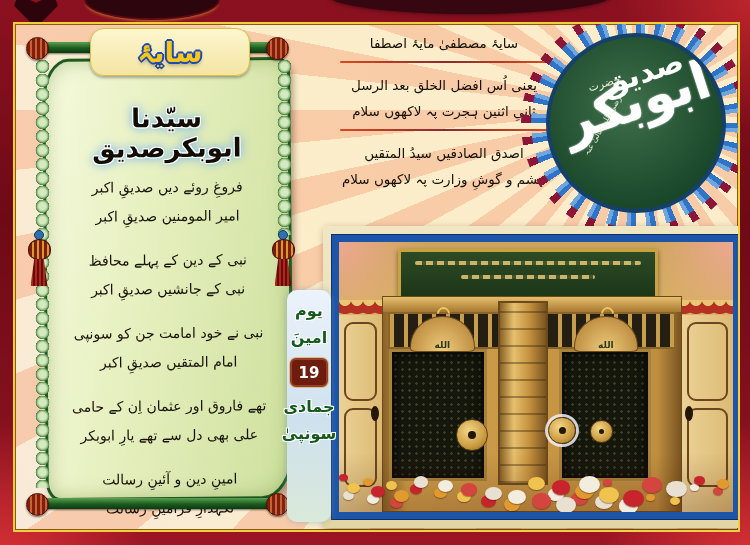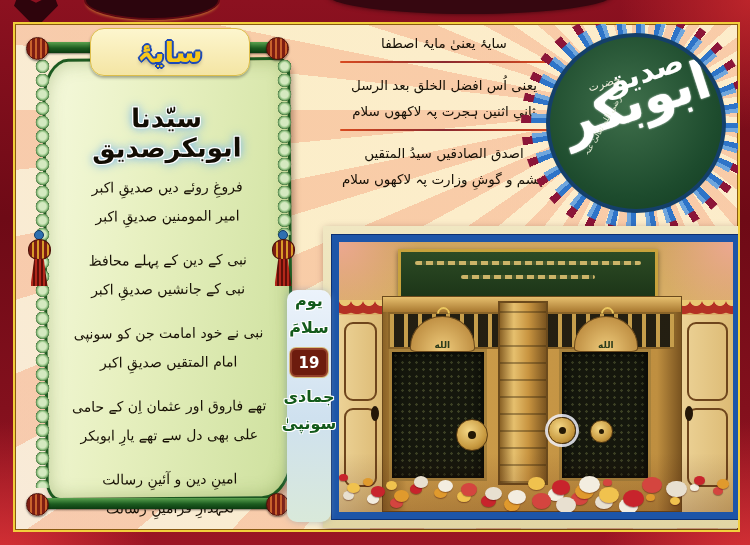--- a/index.html
+++ b/index.html
@@ -112,21 +112,21 @@
     font-size:30px;font-weight:bold;color:#fff;direction:rtl;transform:rotate(-18deg);}
   .m-honorific{position:absolute;left:38px;top:40px;font-size:11px;color:#f2efdf;direction:rtl;transform:rotate(-16deg);}
   .m-blessing{position:absolute;left:18px;top:84px;width:70px;font-size:8px;color:#e6ecd6;
     direction:rtl;text-align:center;transform:rotate(-60deg);line-height:10px;}
   
   .wisal{
     position:absolute;left:272px;top:266px;width:44px;height:232px;
     background:linear-gradient(180deg,#ecf3fb,#cfe1ef 55%,#d9e9da);
     border-radius:10px;box-shadow:0 0 6px rgba(120,150,180,.5);
     display:flex;flex-direction:column;align-items:center;gap:5px;
-    box-sizing:border-box;z-index:4;
+    padding-top:10px;box-sizing:border-box;z-index:4;
   }
   .wisal .g{
     direction:rtl;font-size:16px;font-weight:bold;color:#135a1b;line-height:22px;
     text-shadow:-1px -1px 0 #fff,1px -1px 0 #fff,-1px 1px 0 #fff,1px 1px 0 #fff;
   }
   .date-badge{
     width:34px;height:25px;border-radius:6px;margin:4px 0;
     background:#6d1c0e;border:2px solid #94402a;box-shadow:0 0 0 1px #d8c080;
     color:#fff;font-size:15px;font-weight:bold;
     display:flex;align-items:center;justify-content:center;
@@ -260,21 +260,21 @@
       <div class="t-ball"></div>
       <div class="t-fringe"></div>
     </div>
 
     <div class="title-plate">
       <span class="t">سایۂ</span>
     </div>
   </div>
 
   <div class="salam">
-    <div class="verse-line">سایۂ یعنیٰ مایۂ اصطفا</div>
+    <div class="verse-line">سایۂ مصطفیٰ مایۂ اصطفا</div>
     <div class="sep"></div>
     <div class="verse-line">یعنی اُس افضل الخلق بعد الرسل</div>
     <div class="verse-line">ثانیِ اثنین ہجرت پہ لاکھوں سلام</div>
     <div class="sep"></div>
     <div class="verse-line">اصدق الصادقیں سیدُ المتقیں</div>
     <div class="verse-line">چشم و گوشِ وزارت پہ لاکھوں سلام</div>
   </div>
 
   <div class="medallion">
     <div class="m-dots"></div>
@@ -283,21 +283,21 @@
     <div class="m-disc">
       <div class="m-name-sub">صدیق</div>
       <div class="m-name-main">ابوبکر</div>
       <div class="m-honorific">حضرت</div>
       <div class="m-blessing">رضی اللہ تعالیٰ عنہ</div>
     </div>
   </div>
 
   <div class="wisal">
     <div class="g">یوم</div>
-    <div class="g">سلامَ</div>
+    <div class="g">امینَ</div>
     <div class="date-badge">19</div>
     <div class="g">جمادی</div>
     <div class="g">سونپیٰ</div>
   </div>
 
   <div class="photo-frame">
     <div class="photo-border">
       <div class="photo">
         <div class="pink-l"></div>
         <div class="pink-r"></div>

